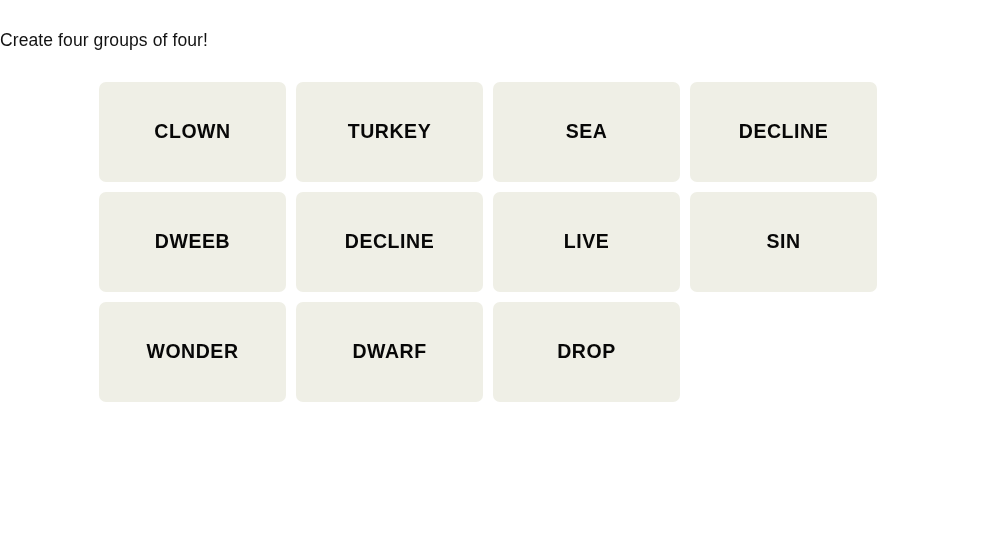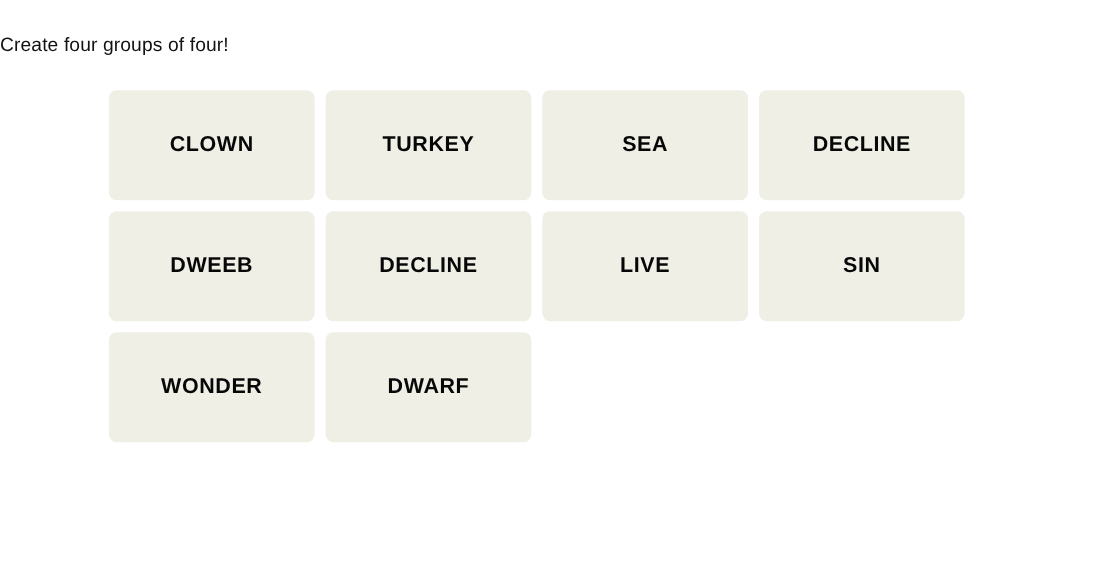--- a/index.html
+++ b/index.html
@@ -103,15 +103,18 @@
 
     <div class="tile">
       <span class="tile-label">SIN</span>
     </div>
     <div class="tile">
       <span class="tile-label">WONDER</span>
     </div>
     <div class="tile">
       <span class="tile-label">DWARF</span>
     </div>
+    <div class="tile">
+      <span class="tile-label">DROP</span>
+    </div>
 
   </div>
 </div>
 
 </body></html>

